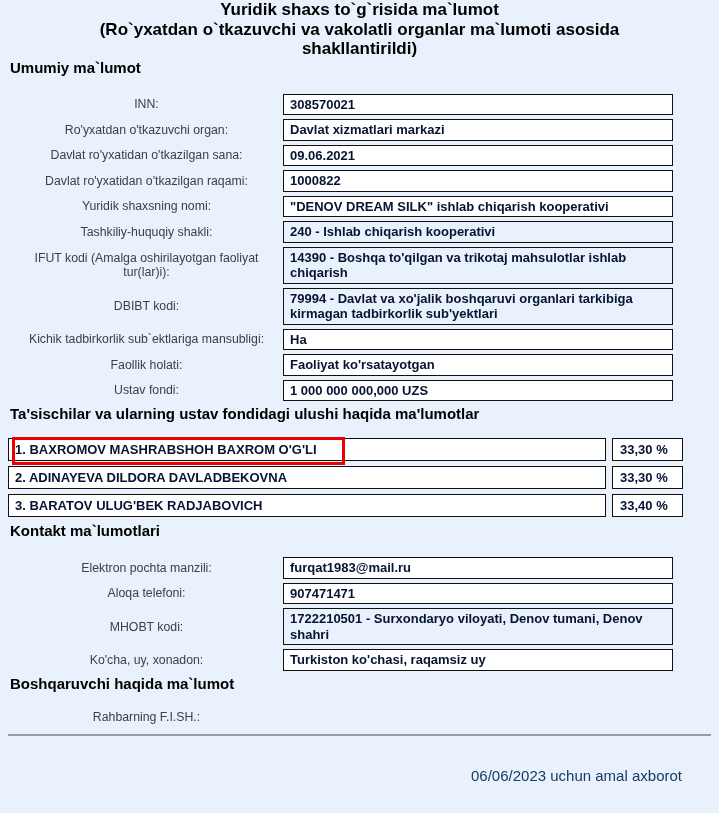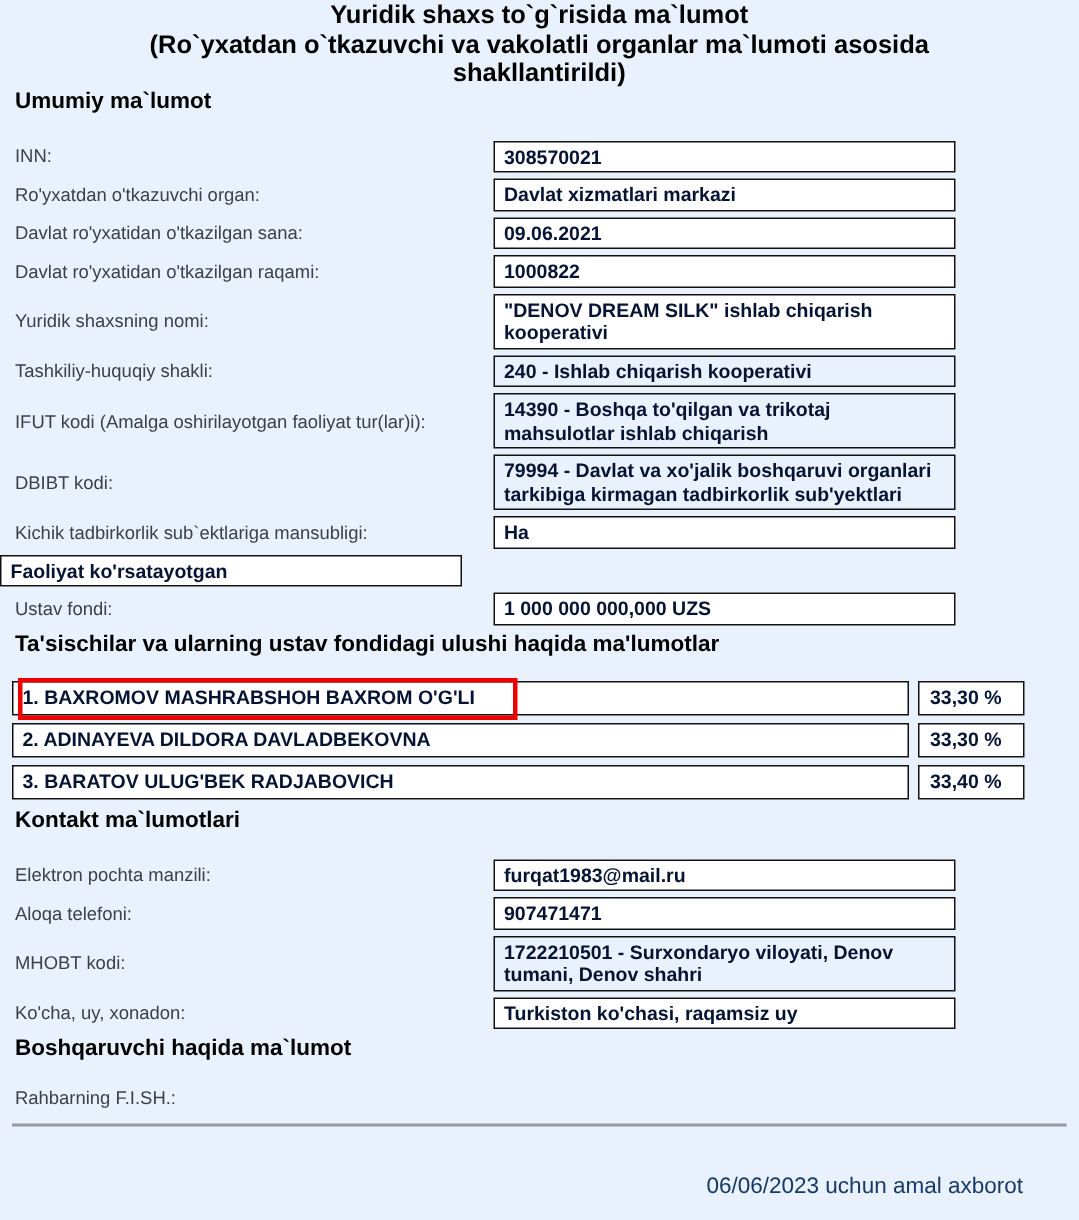--- a/index.html
+++ b/index.html
@@ -22,25 +22,25 @@
   .sec-general{margin-top:29px;}
   .sec-founders{margin-top:7px;font-size:14.5px;}
   .sec-contact{margin-top:5px;}
   .sec-manager{margin-top:9px;}
 
   .rows{margin-top:18px;}
   .rows-founders{margin-top:16px;}
 
   .row{display:flex;align-items:center;margin-bottom:4px;}
   .label{
-    width:329px;box-sizing:border-box;padding-left:10px;
-    font-size:12.3px;color:#3a4149;line-height:14px;flex:none;
+    width:283px;box-sizing:border-box;padding-left:10px;
+    font-size:12.3px;color:#3a4149;line-height:14px;flex:none;text-align:center;
   }
   .value-box{
-    width:308px;box-sizing:border-box;flex:none;
+    width:390px;box-sizing:border-box;flex:none;
     border:1.5px solid #111;
     background:#fff;
     font-size:13px;font-weight:bold;color:#061333;
     padding:2px 6px;line-height:15.5px;min-height:21px;
   }
   .value-box.linky{background:transparent;}
   .value-box a{
     color:#061333;font-weight:bold;cursor:pointer;
   }
 
@@ -113,20 +113,21 @@
     </div>
     <div class="row">
       <div class="label">DBIBT kodi:</div>
       <div class="value-box linky"><span>79994 - </span><a>Davlat va xo'jalik boshqaruvi organlari tarkibiga kirmagan tadbirkorlik sub'yektlari</a></div>
     </div>
     <div class="row">
       <div class="label">Kichik tadbirkorlik sub`ektlariga mansubligi:</div>
       <div class="value-box"><span>Ha</span></div>
     </div>
     <div class="row">
+      <div class="label">Faollik holati:</div>
       <div class="value-box"><span>Faoliyat ko'rsatayotgan</span></div>
     </div>
     <div class="row">
       <div class="label">Ustav fondi:</div>
       <div class="value-box"><span>1 000 000 000,000 UZS</span></div>
     </div>
   </div>
 
   <h2 class="sec sec-founders">Ta'sischilar va ularning ustav fondidagi ulushi haqida ma'lumotlar</h2>
 

